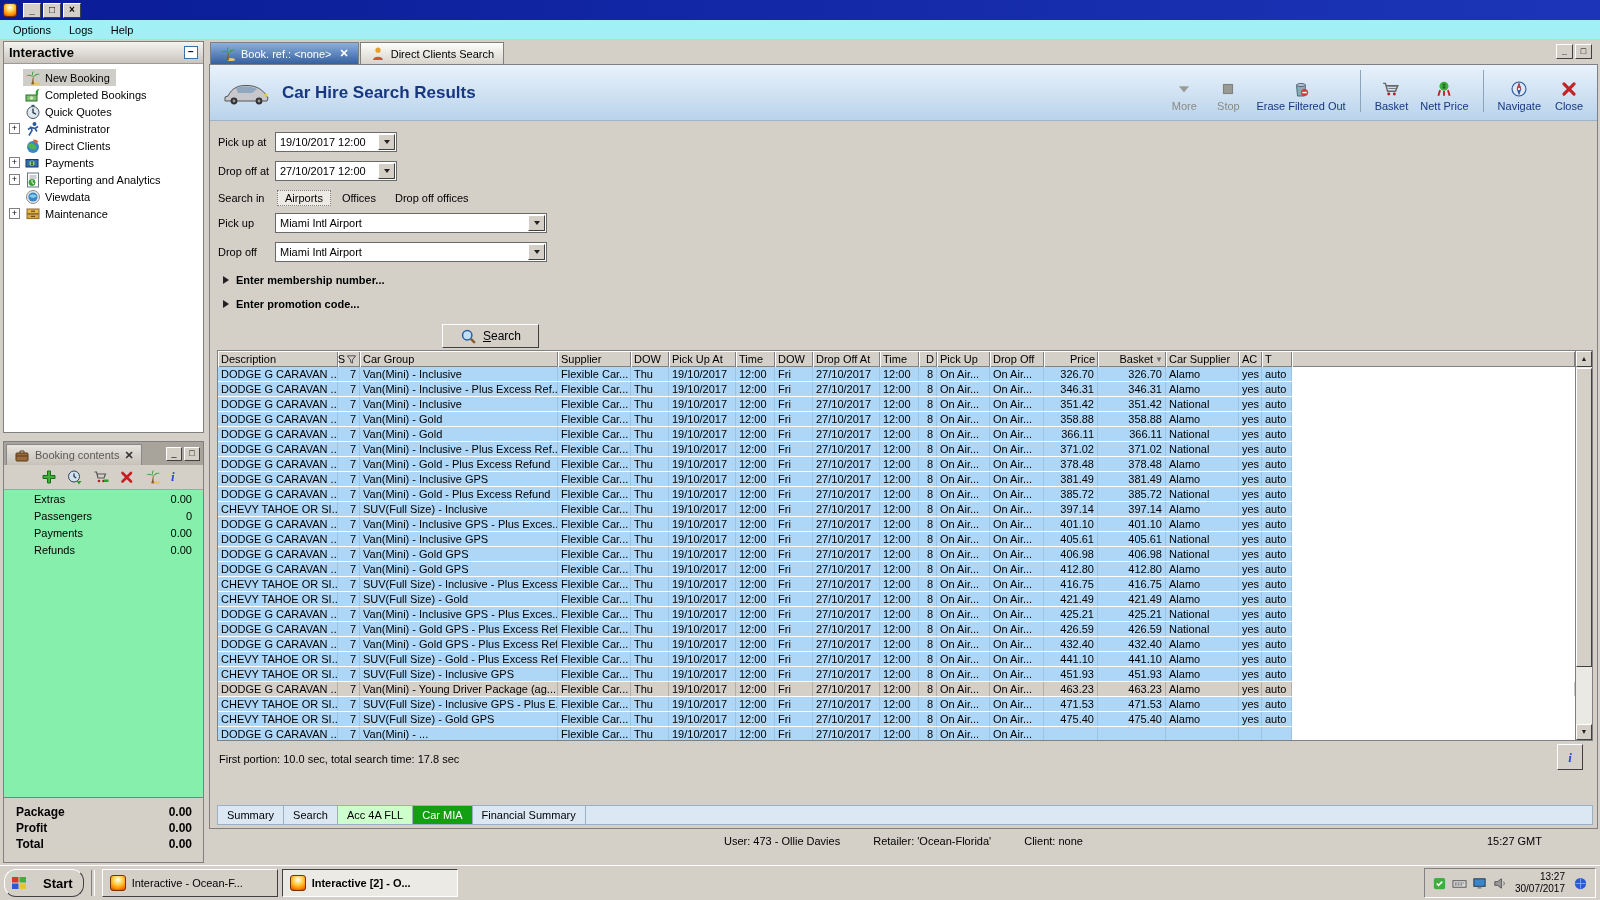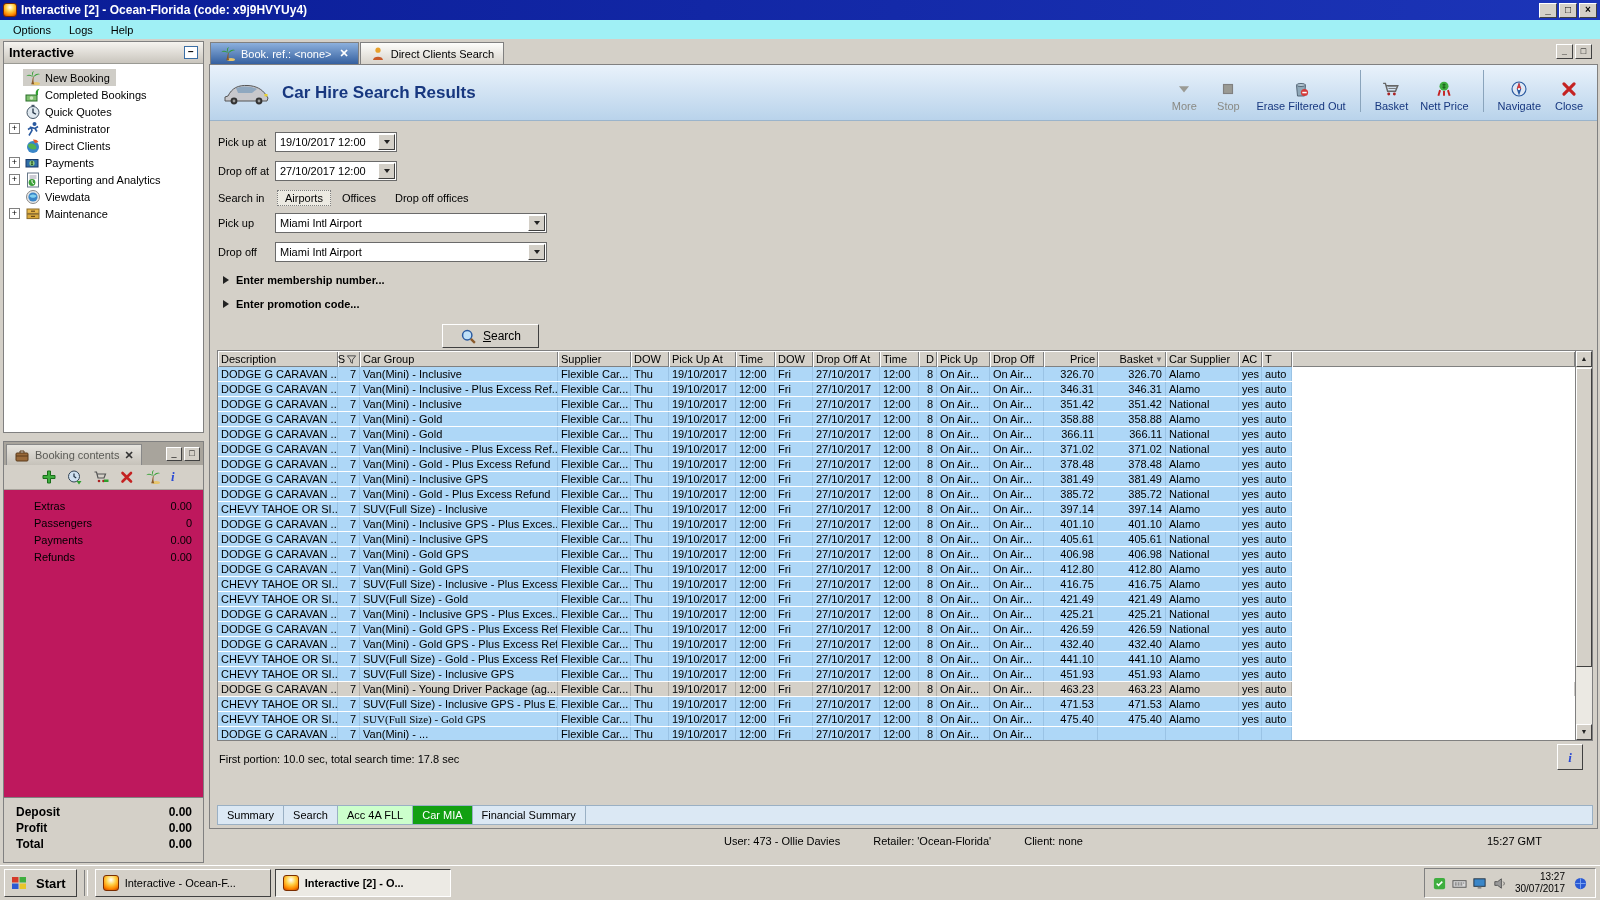--- a/index.html
+++ b/index.html
@@ -34,21 +34,21 @@
   .tree-row.selected .tree-inner { background:#cfcdc7; }
 
   .booking-panel { flex:1; margin-top:8px; }
   .bp-tabrow { height:23px; flex:none; background:#a8a49c; display:flex; align-items:flex-end; padding:2px 3px 0 2px; }
   .bp-tab { height:21px; background:linear-gradient(#e6e4de,#c6c2ba); display:flex; align-items:center; gap:5px; padding:0 7px; border:1px solid #888; border-bottom:none; color:#5a5a55; }
   .bp-close { font-weight:bold; color:#333; font-size:11px; }
   .bp-winbtns { margin-left:auto; display:flex; gap:2px; padding-bottom:4px; }
   .bp-winbtn { width:16px; height:14px; font-size:9px; line-height:11px; text-align:center; }
   .bp-toolbar { height:25px; flex:none; background:#d4d0c8; border-bottom:1px solid #a8a49c; display:flex; align-items:center; justify-content:flex-end; gap:10px; padding-right:16px; }
   .bp-toolbtn { width:16px; height:16px; }
-  .bp-list { flex:1; background:#be185d; padding-top:7px; }
+  .bp-list { flex:1; background:#86efac; }
   .bp-item { display:flex; height:17px; align-items:center; padding:0 11px 0 30px; }
   .bp-item .val { margin-left:auto; }
   .bp-totals { flex:none; background:#d4d0c8; border-top:1px solid #808080; padding:7px 11px 9px 12px; font-weight:bold; font-size:12px; }
   .bp-total-row { display:flex; height:16px; }
   .bp-total-row .val { margin-left:auto; }
 
   
   .main { flex:1; display:flex; flex-direction:column; padding:2px 2px 0 3px; overflow:hidden; }
   .doc-tabbar { height:23px; flex:none; display:flex; align-items:flex-end; gap:1px; position:relative; padding-left:1px; }
   .doc-tab { height:22px; display:flex; align-items:center; gap:5px; padding:0 9px; border:1px solid #808080; border-bottom:none; background:linear-gradient(#fdfdfb,#d8d4cc); }
@@ -111,38 +111,37 @@
   .btab.green { background:#12a012; color:#fff; }
   .btab-fill { flex:1; }
 
   .statusbar { height:24px; flex:none; display:flex; align-items:center; position:relative; padding:0 10px; margin-bottom:12px; }
   .sb-center { position:absolute; left:0; right:0; text-align:center; }
   .sb-center span { margin:0 15px; }
   .sb-time { margin-left:auto; padding-right:46px; }
 
   
   .taskbar { height:35px; background:#d4d0c8; border-top:1px solid #ffffff; display:flex; align-items:center; padding:0 4px; gap:4px; }
-  .start-btn { height:28px; padding:0 10px 0 6px; display:flex; align-items:center; gap:8px; font-weight:bold; font-size:13px; }
+  .start-btn { height:28px; padding:0 10px 0 6px; display:flex; align-items:center; gap:15px; font-weight:bold; font-size:13px;border-radius:12px; }
   .start-flag { width:17px; height:15px; }
   .tb-divider { width:4px; height:26px; border-left:1px solid #808080; border-right:1px solid #fff; margin:0 3px; }
   .task-btn { width:176px; height:28px; display:flex; align-items:center; gap:6px; padding:0 7px; white-space:nowrap; overflow:hidden; }
   .task-btn.active { border-color:#404040 #ffffff #ffffff #404040; background:#eceae4; font-weight:bold; }
   .task-ico { width:16px; height:16px; flex:none; border-radius:3px; border:1px solid #7a2d00;
               background:radial-gradient(circle at 50% 28%, #ffffff 0%, #ffd24a 38%, #ff8a00 72%, #c83a00 100%); }
   .tray { margin-left:auto; height:30px; display:flex; align-items:center; gap:5px; border:1px solid; border-color:#808080 #ffffff #ffffff #808080; padding:0 7px; }
   .tray-ic { width:15px; height:15px; }
   .tray-clock { text-align:right; font-size:10px; line-height:12px; padding:0 3px; }
 </style>
 </head>
 <body>
 
 <div class="app">
   <div class="titlebar">
     <span class="app-logo"></span>
-    <span class="title-text">Interactive [2] - Ocean-Florida (code: x9j9HVYUy4)</span>
     <span id="winControls" style="display:flex">
         <span class="win-btn raised"><b>_</b></span>
         <span class="win-btn raised"><b>□</b></span>
         <span class="win-btn raised"><b>×</b></span>
       </span>
   </div>
   <div class="menubar" id="menubar">
       <span class="menu-item">Options</span>
       <span class="menu-item">Logs</span>
       <span class="menu-item">Help</span>
@@ -344,21 +343,21 @@
               <span>Payments</span>
               <span class="val">0.00</span>
             </div>
             <div class="bp-item">
               <span>Refunds</span>
               <span class="val">0.00</span>
             </div>
           </div>
         <div class="bp-totals" id="bpTotals">
             <div class="bp-total-row">
-              <span>Deposit</span>
+              <span>Package</span>
               <span class="val">0.00</span>
             </div>
             <div class="bp-total-row">
               <span>Profit</span>
               <span class="val">0.00</span>
             </div>
             <div class="bp-total-row">
               <span>Total</span>
               <span class="val">0.00</span>
             </div>
@@ -1090,21 +1089,21 @@
                 <div class="g-cell num" style="width: 54px;">471.53</div>
                 <div class="g-cell num" style="width: 68px;">471.53</div>
                 <div class="g-cell" style="width: 73px;">Alamo</div>
                 <div class="g-cell" style="width: 23px;">yes</div>
                 <div class="g-cell" style="width: 30px;">auto</div>
                 <div class="g-cell g-fill"></div>
               </div>
               <div class="grid-row">
                 <div class="g-cell" style="width: 120px;">CHEVY TAHOE OR SI...</div>
                 <div class="g-cell num" style="width: 22px;">7</div>
-                <div class="g-cell" style="width: 198px; font-family: Liberation Serif, serif;">SUV(Full Size) - Gold GPS</div>
+                <div class="g-cell" style="width: 198px;">SUV(Full Size) - Gold GPS</div>
                 <div class="g-cell" style="width: 73px;">Flexible Car...</div>
                 <div class="g-cell" style="width: 38px;">Thu</div>
                 <div class="g-cell" style="width: 67px;">19/10/2017</div>
                 <div class="g-cell" style="width: 39px;">12:00</div>
                 <div class="g-cell" style="width: 38px;">Fri</div>
                 <div class="g-cell" style="width: 67px;">27/10/2017</div>
                 <div class="g-cell" style="width: 39px;">12:00</div>
                 <div class="g-cell num" style="width: 18px;">8</div>
                 <div class="g-cell" style="width: 53px;">On Air...</div>
                 <div class="g-cell" style="width: 54px;">On Air...</div>

